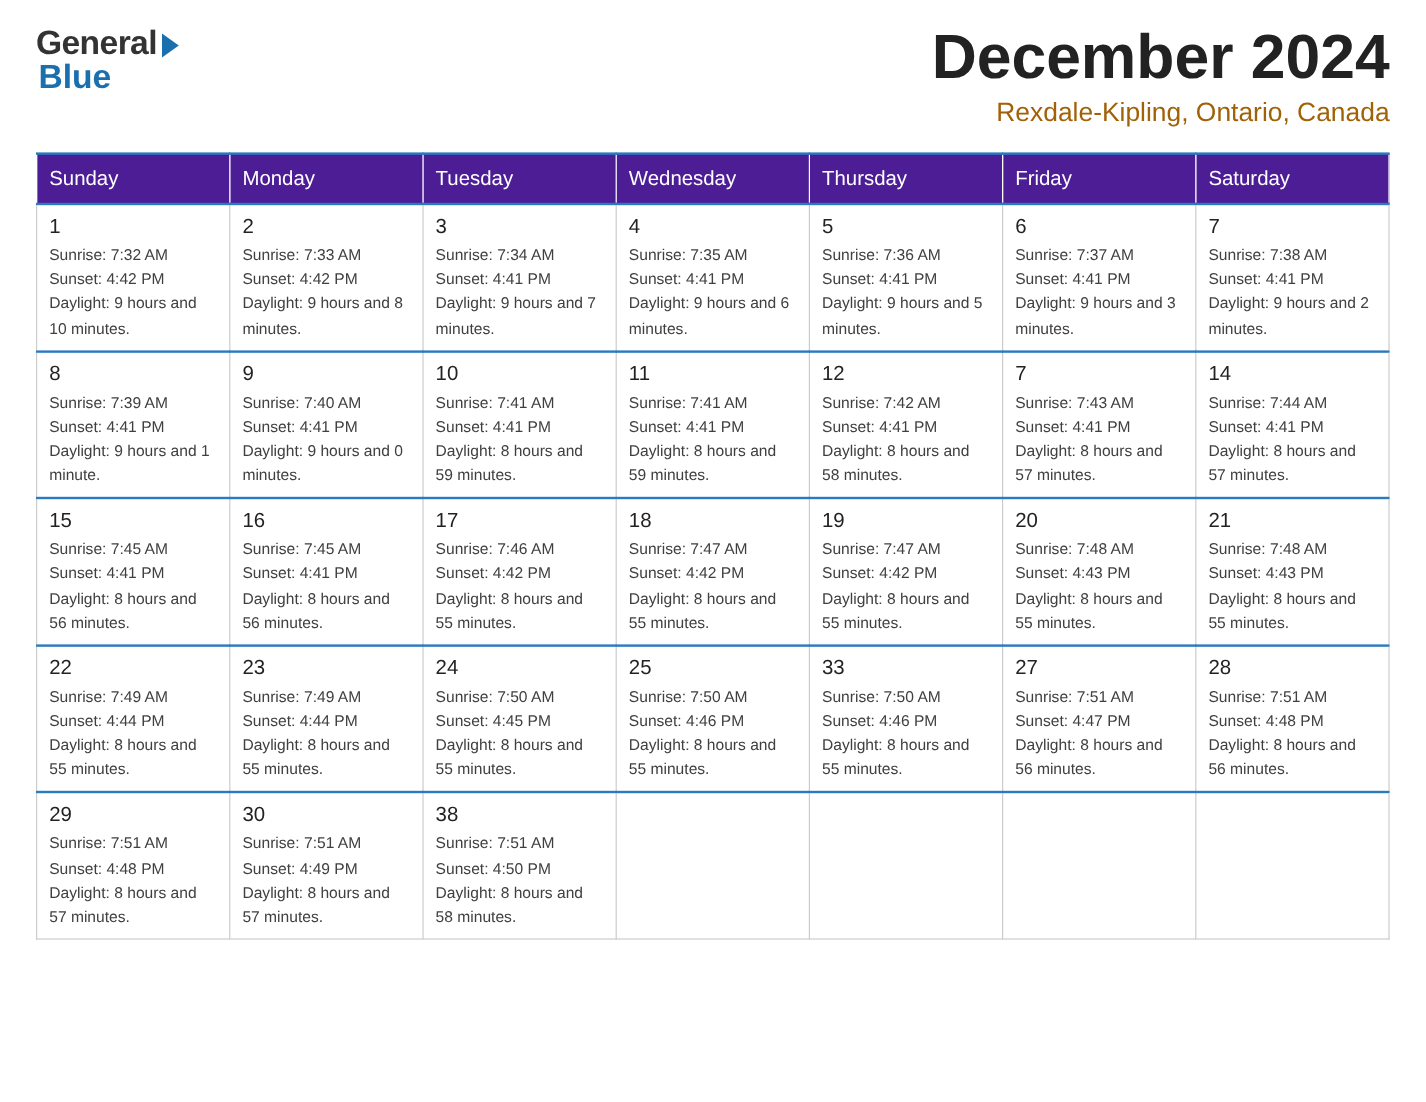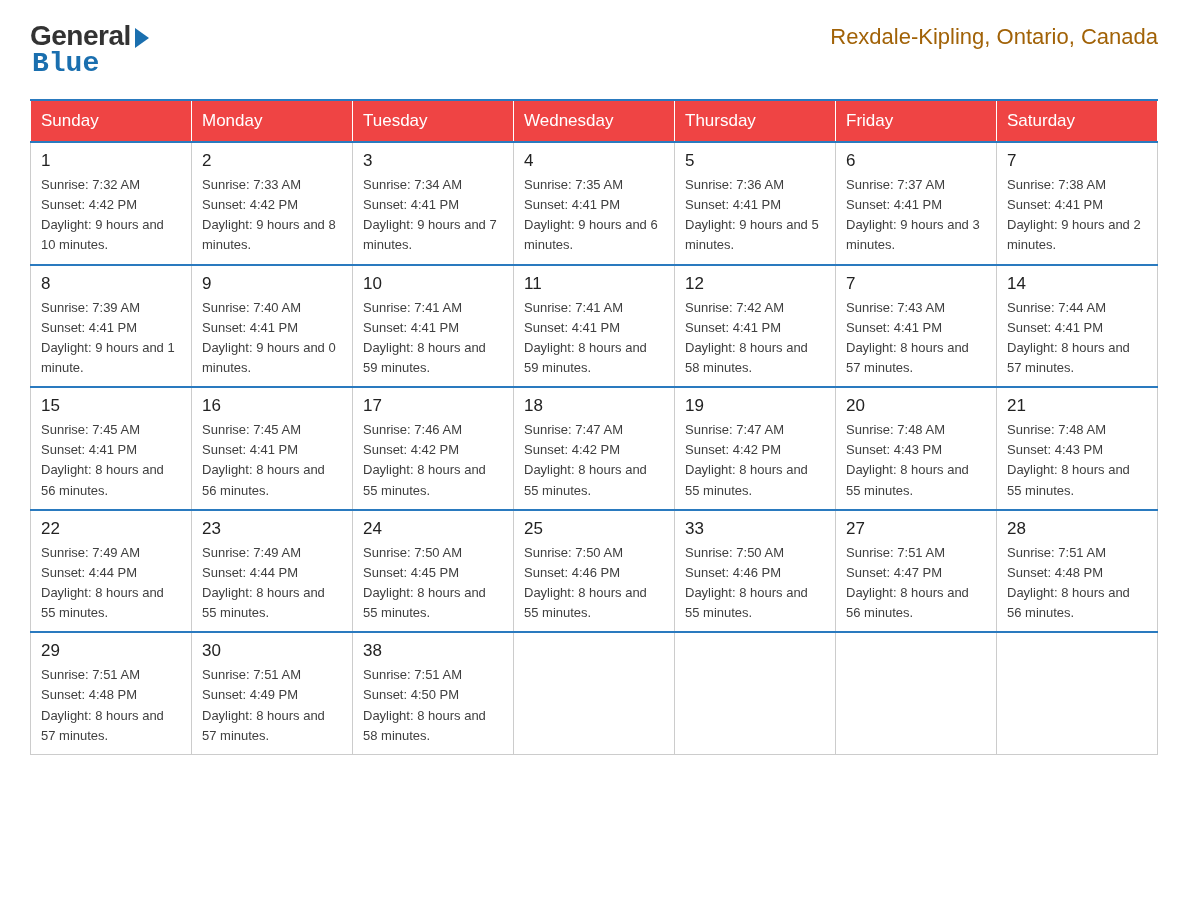--- a/index.html
+++ b/index.html
@@ -39,21 +39,20 @@
       border-bottom: 10px solid transparent;
       margin-left: 4px;
       margin-top: 4px;
     }
     .logo-blue {
       font-size: 28px;
       font-weight: bold;
       color: #1a6faf;
       margin-top: -4px;
       margin-left: 2px;
-      font-family: Liberation Mono, monospace;
     }
     .title-section {
       text-align: right;
     }
     .month-title {
       font-size: 52px;
       font-weight: bold;
       color: #222;
       line-height: 1.1;
     }
@@ -61,21 +60,21 @@
       font-size: 22px;
       color: #a16207;
       margin-top: 4px;
     }
     .calendar-table {
       width: 100%;
       border-collapse: collapse;
       table-layout: fixed;
     }
     .calendar-table th {
-      background-color: #ef4444;
+      background-color: #4c1d95;
       color: #fff;
       font-size: 17px;
       font-weight: normal;
       padding: 10px 10px;
       text-align: left;
       border: 1px solid #fff;
     }
     .calendar-table td {
       vertical-align: top;
       padding: 8px 10px;
@@ -109,20 +108,21 @@
 
 <div class="header-section">
   <div class="logo">
     <div class="logo-top">
       <span class="logo-general">General</span>
       <div class="logo-arrow"></div>
     </div>
     <span class="logo-blue">Blue</span>
   </div>
   <div class="title-section">
+    <div class="month-title">December 2024</div>
     <div class="location-subtitle">Rexdale-Kipling, Ontario, Canada</div>
   </div>
 </div>
 
 <table class="calendar-table">
   <thead>
     <tr>
       <th>Sunday</th>
       <th>Monday</th>
       <th>Tuesday</th>

